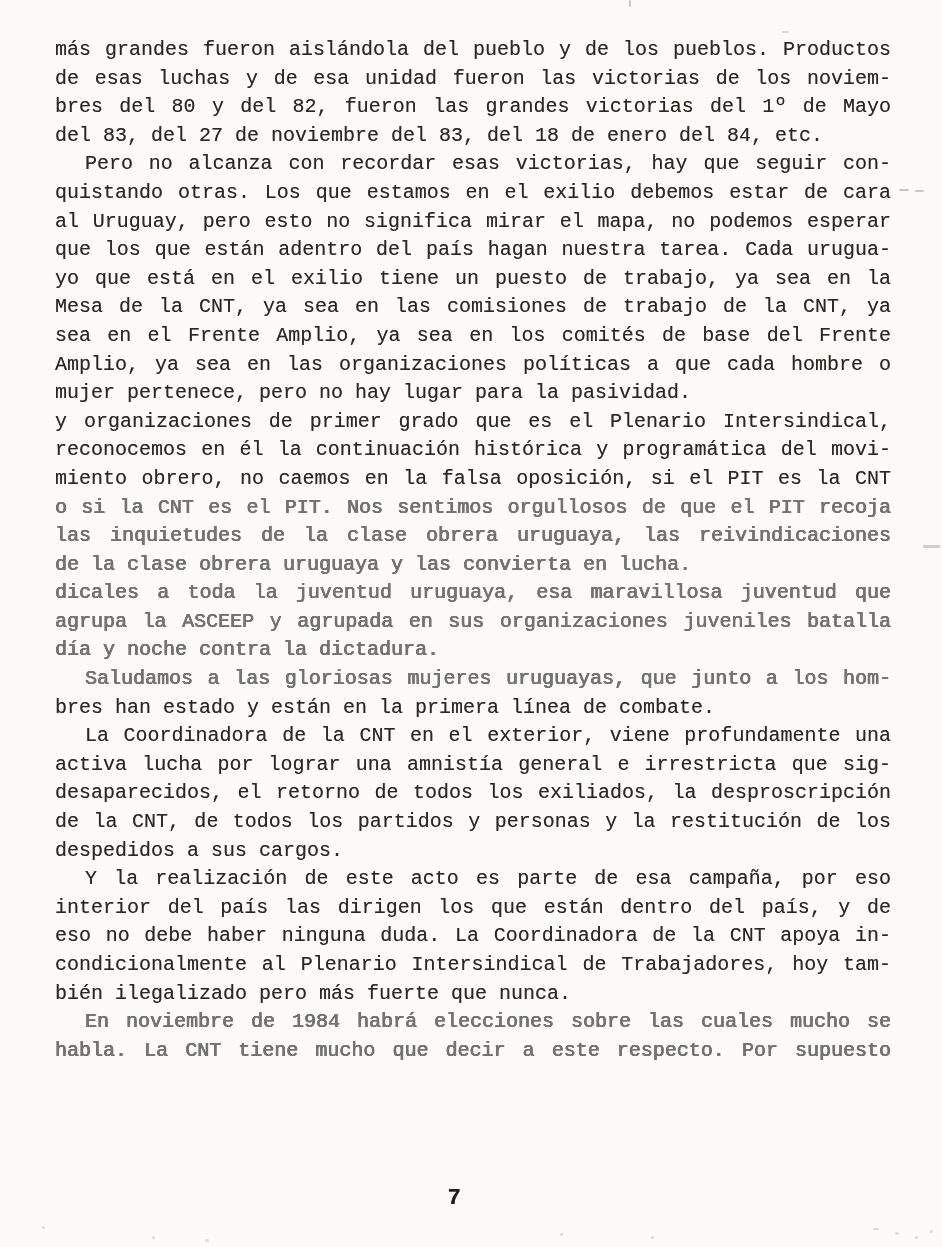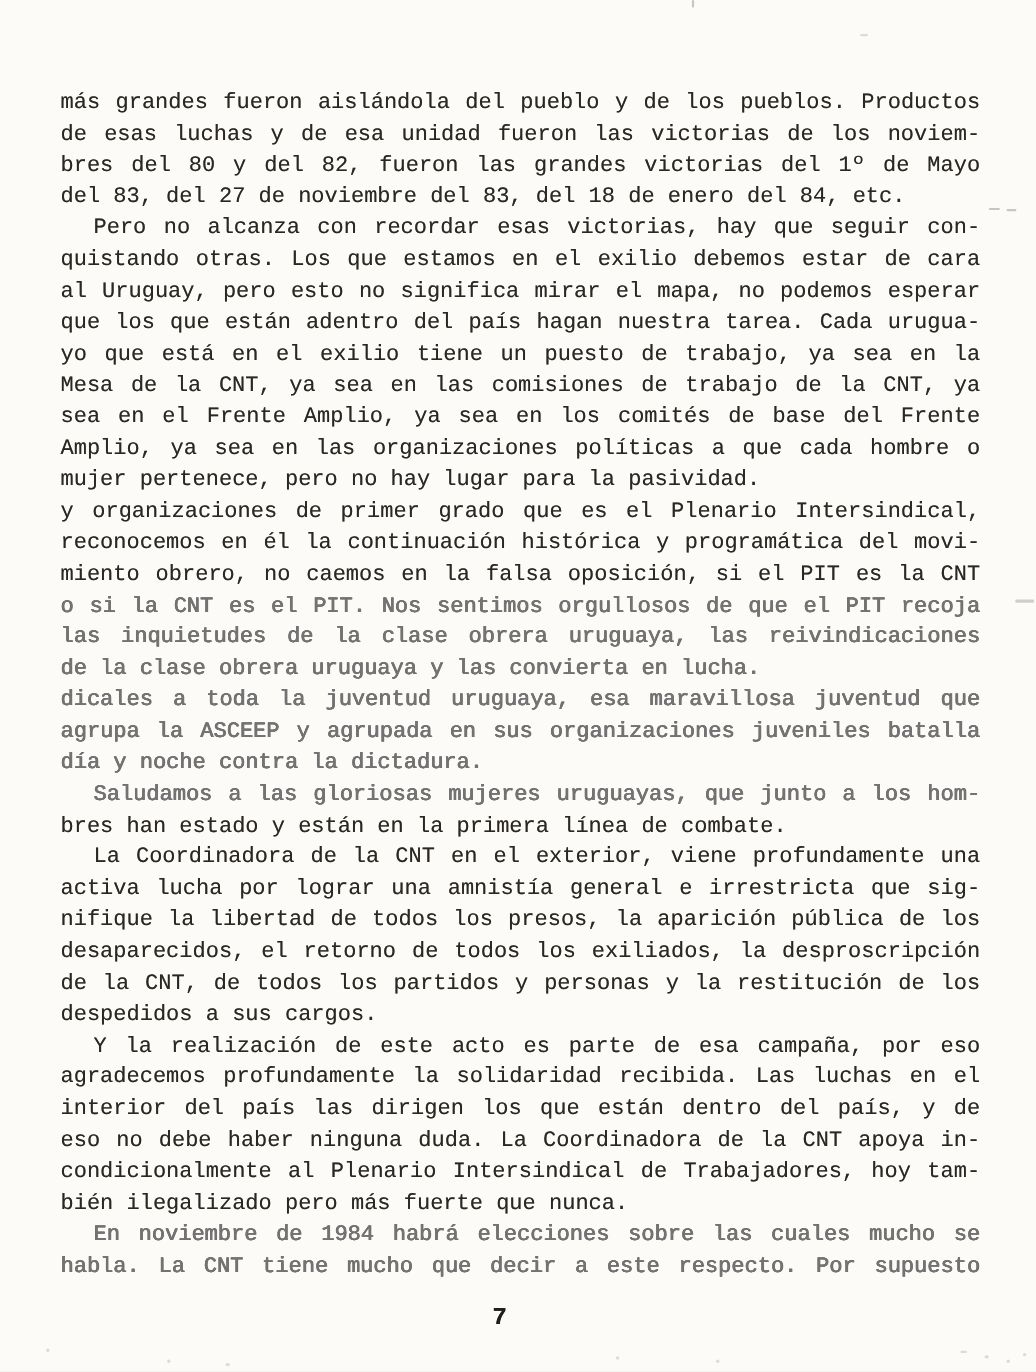--- a/index.html
+++ b/index.html
@@ -17,21 +17,20 @@
   }
   .text-block {
     position: absolute;
     left: 55px;
     top: 36px;
     width: 836px;
     font-size: 20px;
     line-height: 28.6px;
     color: #2b2823;
     text-shadow: 0 0 0.5px rgba(43,40,35,0.55);
-    margin-top: 44px;
   }
   .line {
     text-align: justify;
     text-align-last: justify;
     white-space: normal;
     height: 28.6px;
     overflow: visible;
   }
   .line.indent {
     padding-left: 30px;
@@ -91,26 +90,24 @@
       <div class="line heavy">o si la CNT es el PIT. Nos sentimos orgullosos de que el PIT recoja</div>
       <div class="line heavy">las inquietudes de la clase obrera uruguaya, las reivindicaciones</div>
       <div class="line para-end heavy">de la clase obrera uruguaya y las convierta en lucha.</div>
       <div class="line heavy">dicales a toda la juventud uruguaya, esa maravillosa juventud que</div>
       <div class="line heavy">agrupa la ASCEEP y agrupada en sus organizaciones juveniles batalla</div>
       <div class="line para-end heavy">día y noche contra la dictadura.</div>
       <div class="line indent heavy">Saludamos a las gloriosas mujeres uruguayas, que junto a los hom-</div>
       <div class="line para-end">bres han estado y están en la primera línea de combate.</div>
       <div class="line indent">La Coordinadora de la CNT en el exterior, viene profundamente una</div>
       <div class="line">activa lucha por lograr una amnistía general e irrestricta que sig-</div>
-      <div class="line">nifique la libertad de todos los presos, la aparición pública de los</div>
       <div class="line">desaparecidos, el retorno de todos los exiliados, la desproscripción</div>
       <div class="line">de la CNT, de todos los partidos y personas y la restitución de los</div>
       <div class="line para-end">despedidos a sus cargos.</div>
       <div class="line indent">Y la realización de este acto es parte de esa campaña, por eso</div>
-      <div class="line">agradecemos profundamente la solidaridad recibida. Las luchas en el</div>
       <div class="line">interior del país las dirigen los que están dentro del país, y de</div>
       <div class="line">eso no debe haber ninguna duda. La Coordinadora de la CNT apoya in-</div>
       <div class="line">condicionalmente al Plenario Intersindical de Trabajadores, hoy tam-</div>
       <div class="line para-end">bién ilegalizado pero más fuerte que nunca.</div>
       <div class="line indent heavy">En noviembre de 1984 habrá elecciones sobre las cuales mucho se</div>
       <div class="line heavy">habla. La CNT tiene mucho que decir a este respecto. Por supuesto</div>
     </div>
 
   <div class="page-number">7</div>
 

